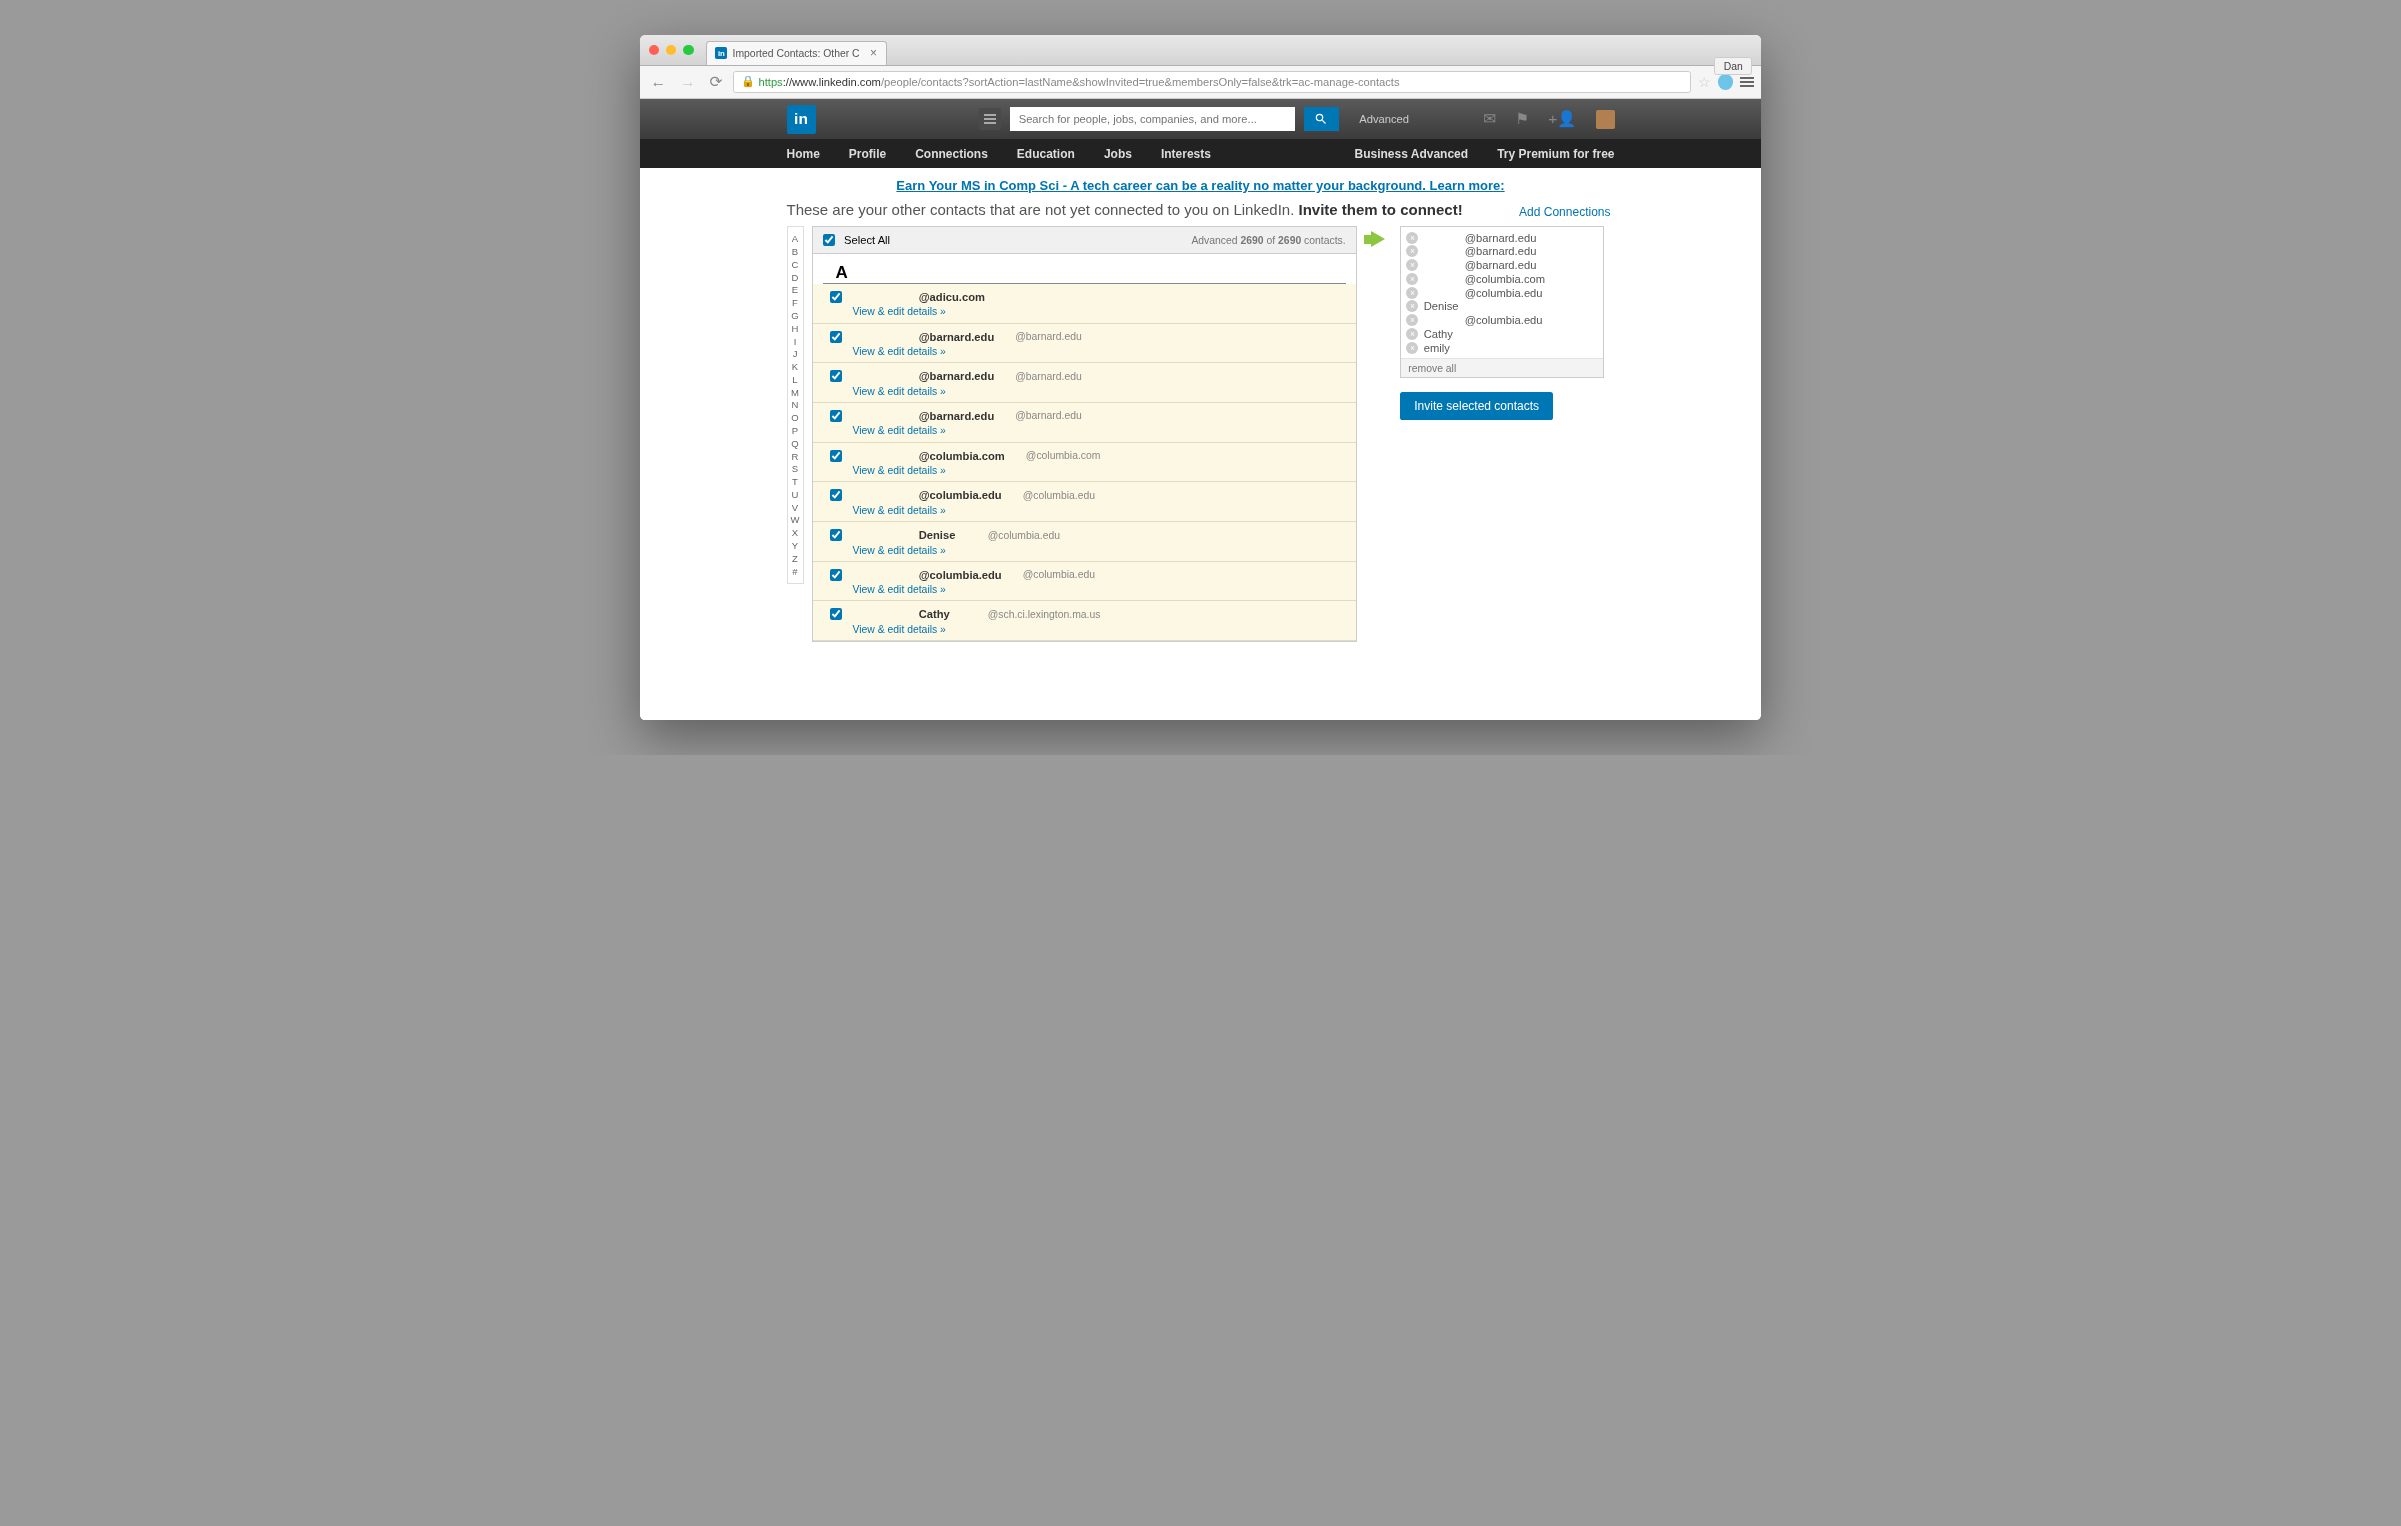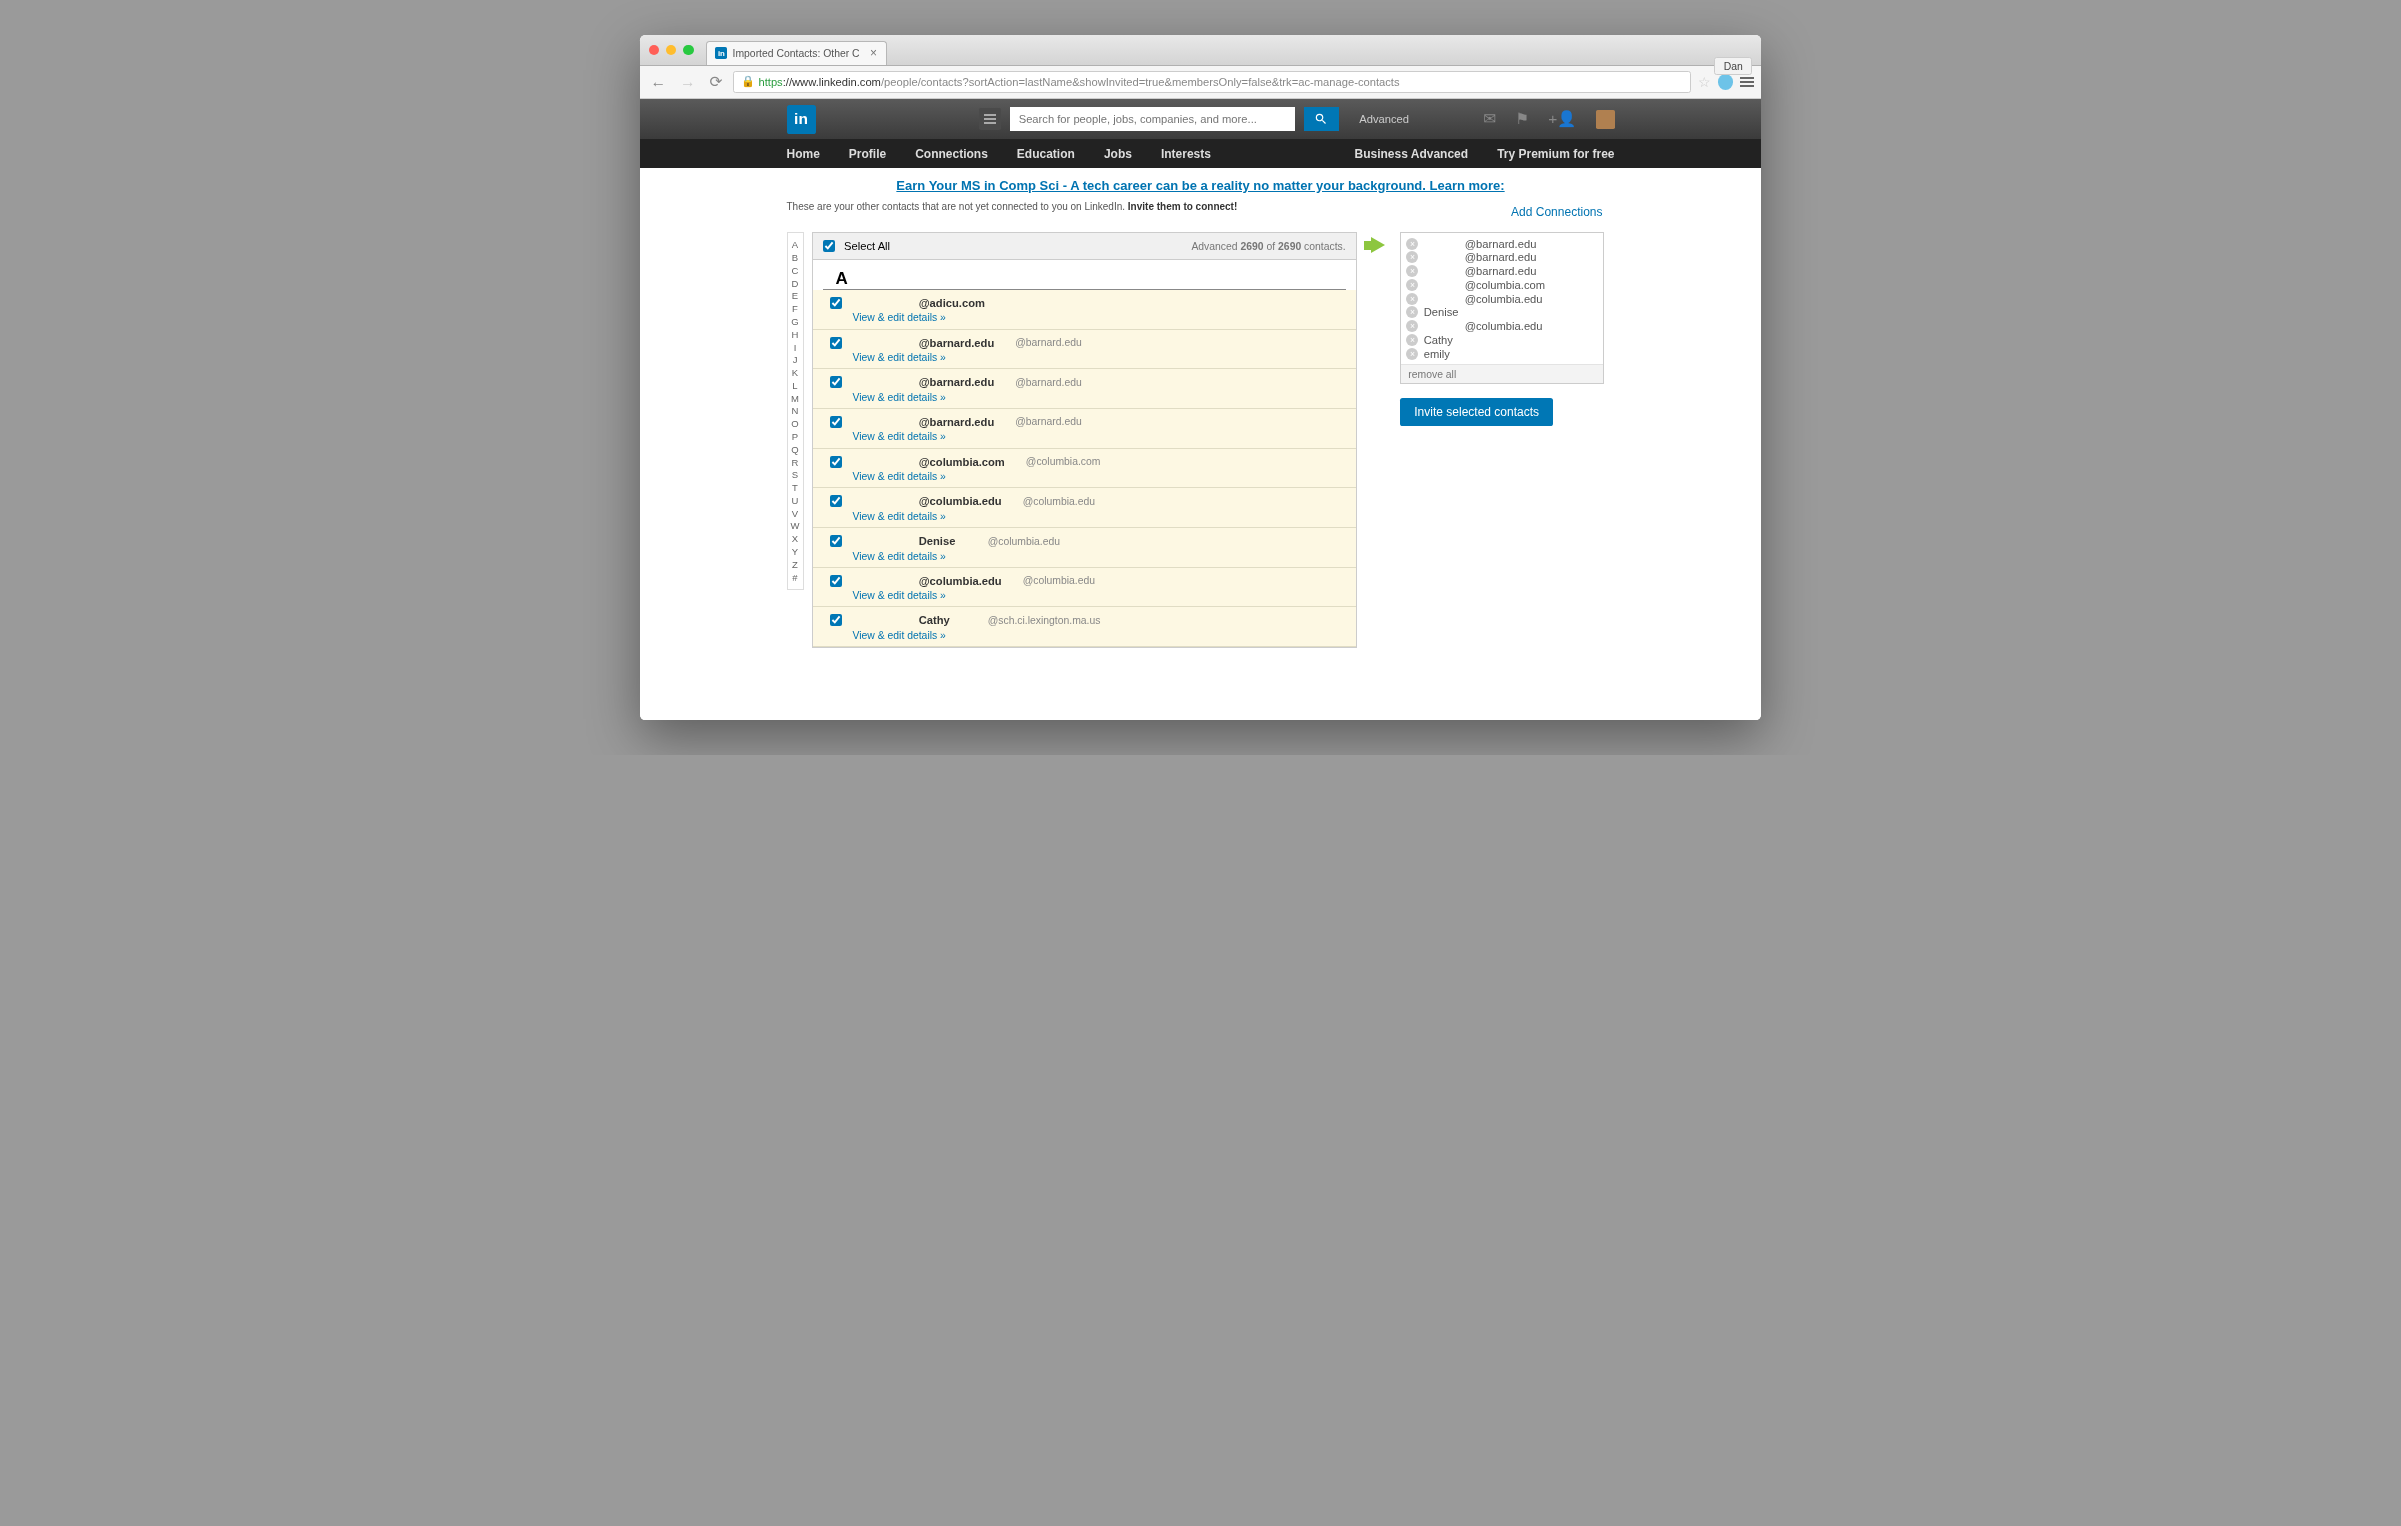--- a/index.html
+++ b/index.html
@@ -106,22 +106,22 @@
     min-height:552px;
     padding-bottom:17px;
   }
   .ad-banner {
     text-align:center; padding:8.6px 0;
   }
   .ad-banner a { color:#0073b1; font-weight:bold; text-decoration:underline; font-size:13px;}
 
   .content-inner { width:828px; margin:0 auto; position:relative;}
   .page-title { font-size:19px; font-weight:600; color:#333; margin-bottom:5.2px;}
-  .add-conn { position:absolute; right:12px; top:3.5px; color:#0073b1; font-size:12px; cursor:pointer;}
-  .subtitle { font-size:10px; color:#555; margin-bottom:20px;}
+  .add-conn { position:absolute; right:4px; top:3.5px; color:#0073b1; font-size:12px; cursor:pointer;}
+  .subtitle { font-size:15px; color:#555; margin-bottom:8px;}
   .subtitle b { color:#333; }
 
   .main-row { display:flex; gap:8.6px; align-items:flex-start;}
   .az-index {
     width:17px; border:0.9px solid #ddd; font-size:9.5px; text-align:center;
     padding:5.2px 0; color:#666;
   }
   .az-index div { padding:0.9px 0; cursor:pointer;}
 
   .contacts-panel { flex:1; border:0.9px solid #ccc; max-width:545px;}

